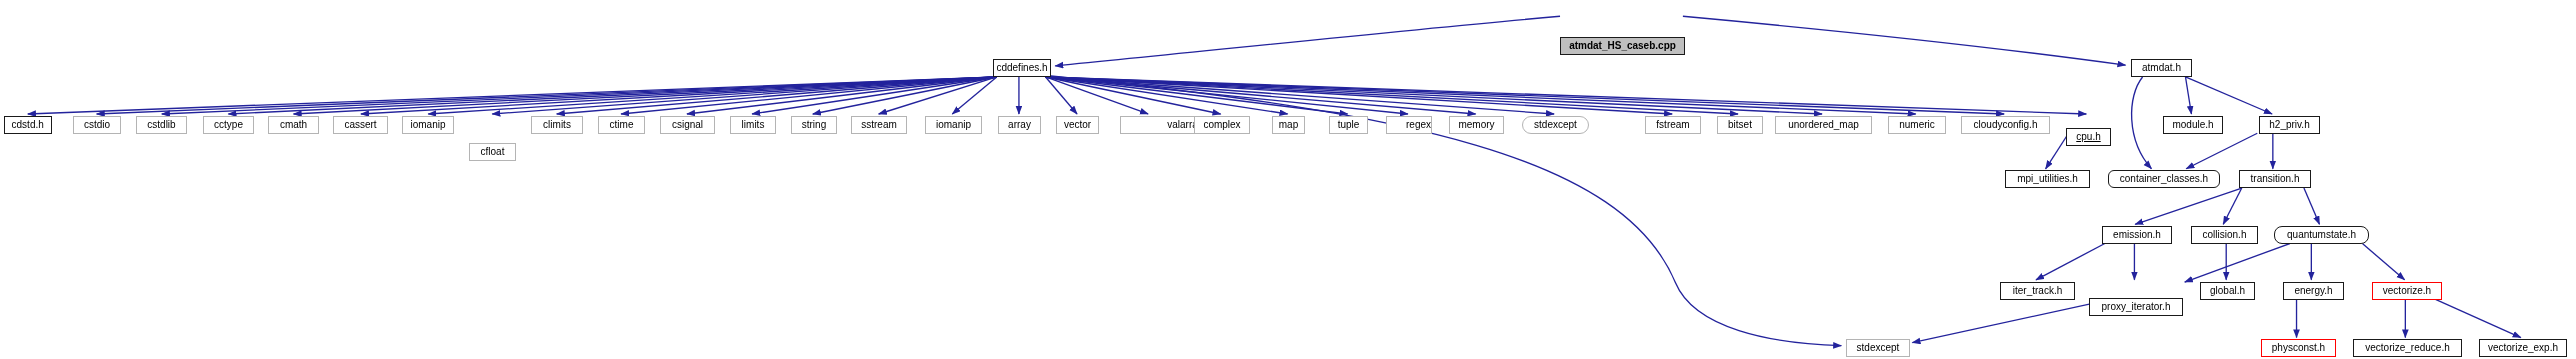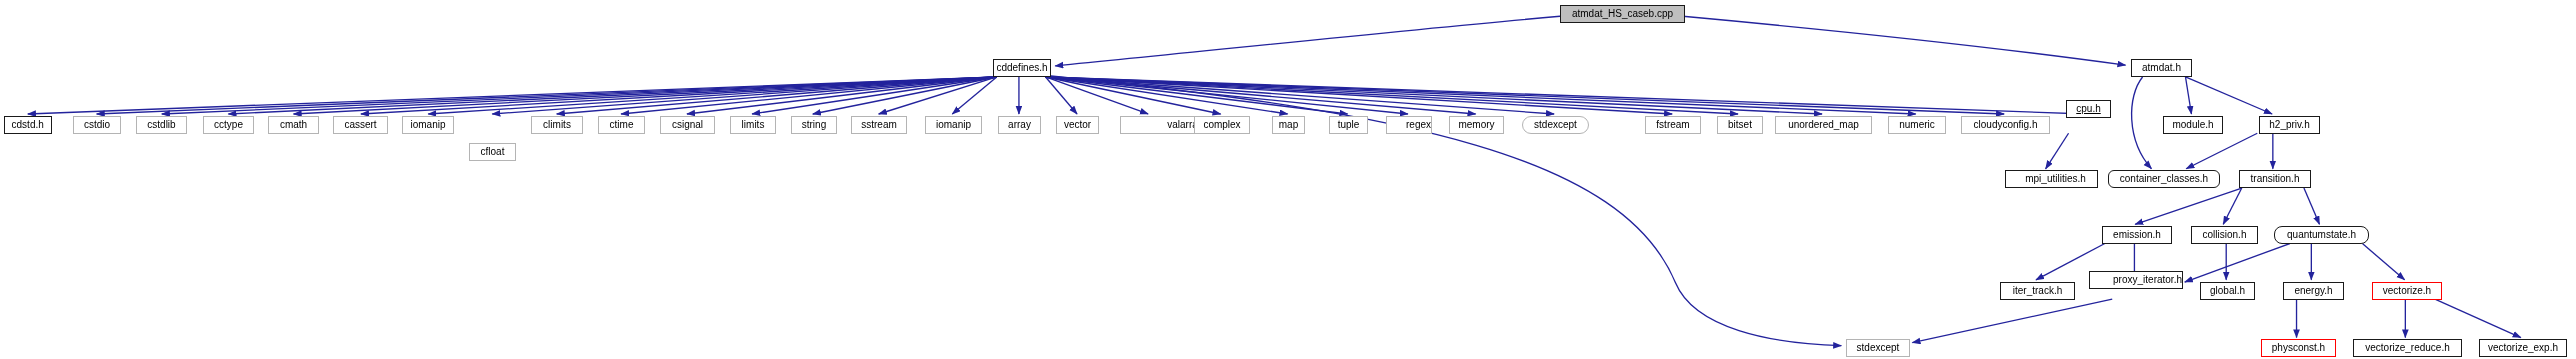--- a/index.html
+++ b/index.html
@@ -19,21 +19,21 @@
     color:#000000;
     font-size:10px;
     line-height:16.3px;
     text-align:center;
     white-space:nowrap;
     box-sizing:content-box;
     z-index:2;
   }
   .node.doc{border:0.7px solid #1a1a1a;}
   .node.trunc{border:0.7px solid #ff0000;}
-  .node.current{border:0.7px solid #1a1a1a;background:#bfbfbf;font-weight:normal;}
+  .node.current{border:0.7px solid #1a1a1a;background:#bfbfbf;font-weight:bold;margin-top:32px;}
 </style>
 </head>
 <body>
 
 <div id="stage">
     <svg id="edge-layer" width="2576" height="359" viewBox="0 0 3477 485" xmlns="http://www.w3.org/2000/svg">
       <defs>
         <marker id="arr" markerWidth="13" markerHeight="10" refX="11" refY="4.5" orient="auto" markerUnits="userSpaceOnUse">
           <path d="M0,0 L12,4.5 L0,9 Z" fill="#23239c"></path>
         </marker>
@@ -116,31 +116,31 @@
     <div class="node ext" style="left: 1272px; top: 116px; width: 31px;">map</div>
     <div class="node ext" style="left: 1329px; top: 116px; width: 37px;">tuple</div>
     <div class="node ext" style="left: 1386px; top: 116px; width: 44px; text-align: right;">regex</div>
     <div class="node ext" style="left: 1449px; top: 116px; width: 53px;">memory</div>
     <div class="node ext" style="left: 1522px; top: 116px; width: 65px; border-radius: 9px;">stdexcept</div>
     <div class="node ext" style="left: 1645px; top: 116px; width: 54px;">fstream</div>
     <div class="node ext" style="left: 1717px; top: 116px; width: 44px;">bitset</div>
     <div class="node ext" style="left: 1775px; top: 116px; width: 95px;">unordered_map</div>
     <div class="node ext" style="left: 1888px; top: 116px; width: 56px;">numeric</div>
     <div class="node ext" style="left: 1961px; top: 116px; width: 87px;">cloudyconfig.h</div>
-    <div class="node doc" style="left: 2066px; top: 100px; width: 43px; text-decoration: underline;">cpu.h</div>
+    <div class="node doc" style="left: 2066px; top: 128px; width: 43px; text-decoration: underline;">cpu.h</div>
     <div class="node doc" style="left: 2163px; top: 116px; width: 58px;">module.h</div>
     <div class="node doc" style="left: 2243px; top: 116px; width: 59px; margin-left: 16px;">h2_priv.h</div>
-    <div class="node doc" style="left: 2005px; top: 170px; width: 83px; padding-left: 8px;">mpi_utilities.h</div>
+    <div class="node doc" style="left: 2005px; top: 170px; width: 83px;">mpi_utilities.h</div>
     <div class="node doc" style="left: 2108px; top: 170px; width: 110px; border-radius: 6px;">container_classes.h</div>
     <div class="node doc" style="left: 2239px; top: 170px; width: 70px;">transition.h</div>
     <div class="node doc" style="left: 2102px; top: 226px; width: 68px;">emission.h</div>
     <div class="node doc" style="left: 2191px; top: 226px; width: 65px;">collision.h</div>
     <div class="node doc" style="left: 2274px; top: 226px; width: 93px; border-radius: 8px;">quantumstate.h</div>
     <div class="node doc" style="left: 2000px; top: 282px; width: 73px;">iter_track.h</div>
-    <div class="node doc" style="left: 2089px; top: 271px; width: 92px; text-align: right;">proxy_iterator.h</div>
+    <div class="node doc" style="left: 2089px; top: 298px; width: 92px;">proxy_iterator.h</div>
     <div class="node doc" style="left: 2200px; top: 282px; width: 53px;">global.h</div>
     <div class="node doc" style="left: 2283px; top: 282px; width: 59px;">energy.h</div>
     <div class="node trunc" style="left: 2372px; top: 282px; width: 68px;">vectorize.h</div>
     <div class="node ext" style="left: 1846px; top: 339px; width: 62px;">stdexcept</div>
     <div class="node trunc" style="left: 2261px; top: 339px; width: 73px;">physconst.h</div>
     <div class="node doc" style="left: 2353px; top: 339px; width: 107px;">vectorize_reduce.h</div>
     <div class="node doc" style="left: 2479px; top: 339px; width: 86px;">vectorize_exp.h</div>
   </div>
 
 

